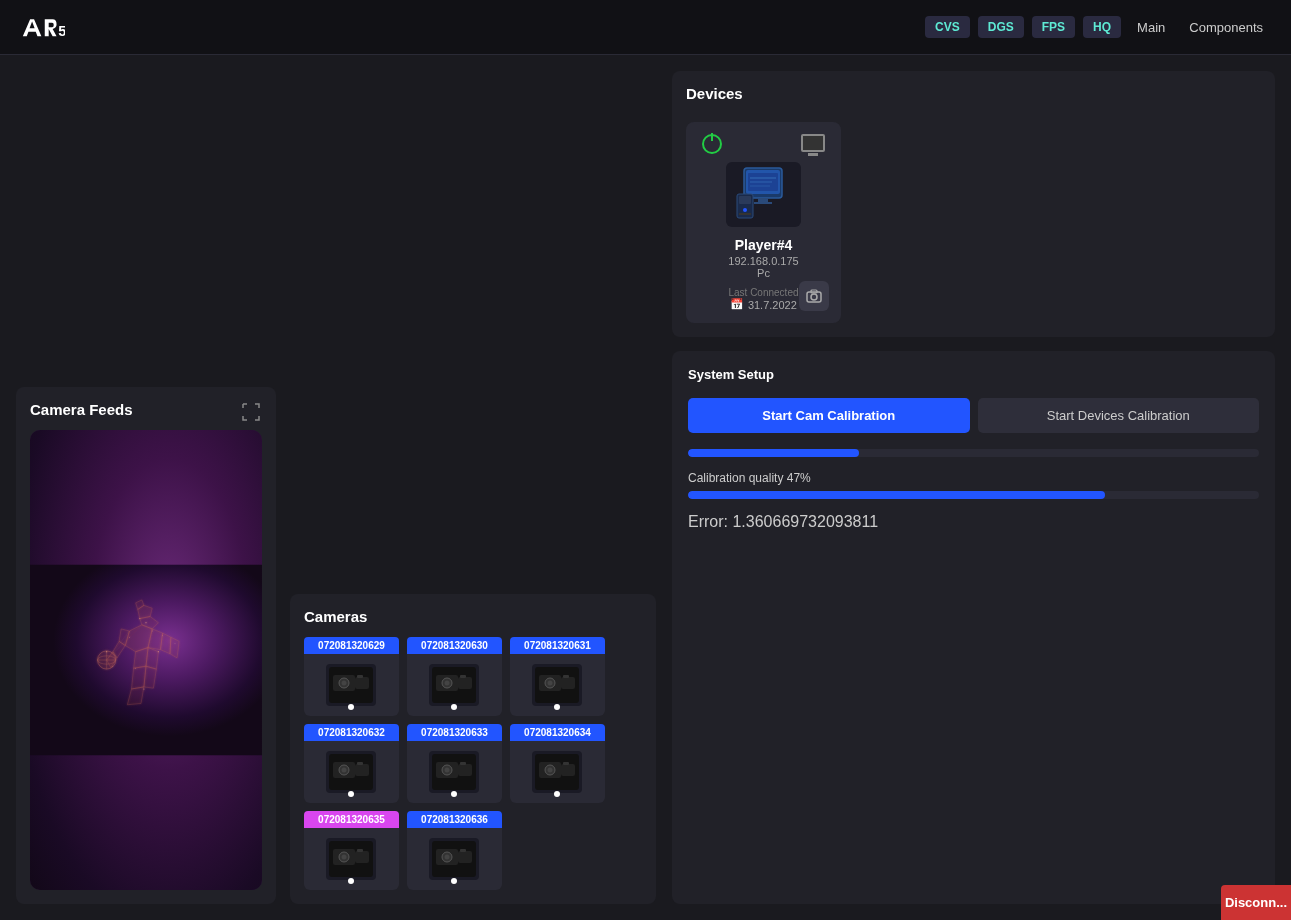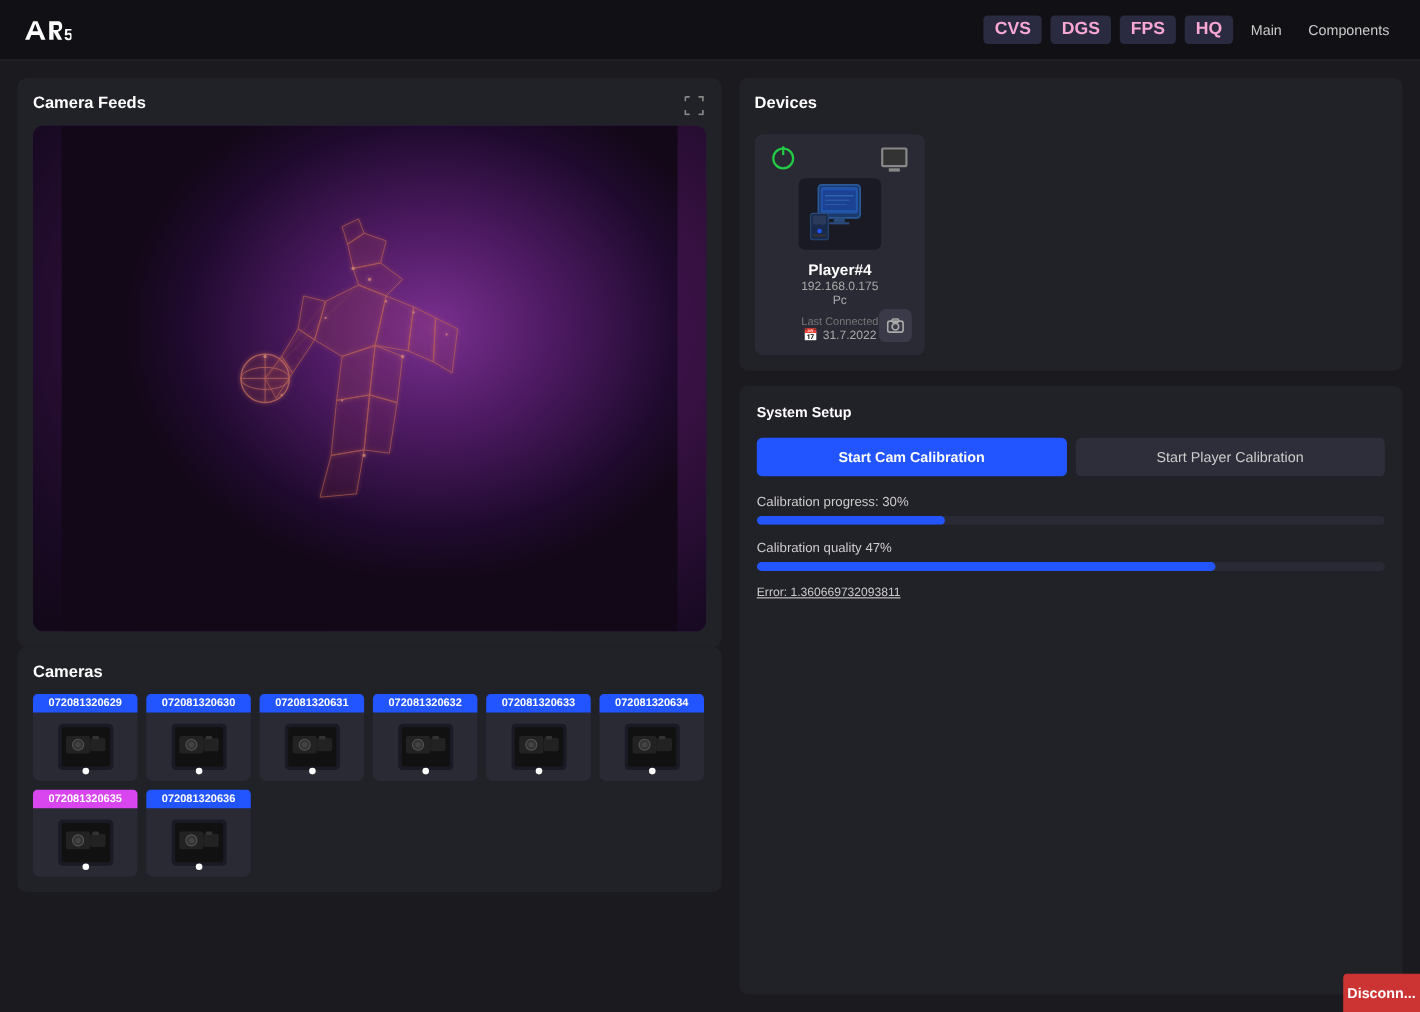--- a/index.html
+++ b/index.html
@@ -31,24 +31,24 @@
       width: 45px;
       height: 35px;
     }
     .header-right {
       display: flex;
       align-items: center;
       gap: 8px;
     }
     .nav-badge {
       background: #2a2a40;
-      color: #f9a8d4;
+      color: #5eead4;
       padding: 4px 10px;
       border-radius: 4px;
-      font-size: 16px;
+      font-size: 12px;
       font-weight: 600;
       cursor: pointer;
       text-align: right;
     }
     .nav-link {
       color: #ccc;
       font-size: 13px;
       cursor: pointer;
       padding: 4px 8px;
     }
@@ -58,21 +58,23 @@
       display: flex;
       gap: 16px;
       padding: 16px;
       height: calc(920px - 55px);
     }
 
     
     .left-panel {
       flex: 0 0 640px;
       display: flex;
-      flex-direction: column;
+      flex-direction: row;
+      gap: 14px;
+      align-items: flex-end;
     }
 
     
     .camera-feeds-panel {
       background: #212128;
       border-radius: 8px;
       padding: 14px;
       position: relative;
     }
     .panel-title {
@@ -333,24 +335,23 @@
       margin-bottom: 14px;
       overflow: hidden;
     }
     .progress-bar-fill {
       height: 100%;
       background: #2255ff;
       border-radius: 4px;
     }
 
     .error-text {
-      font-size: 11px;
+      font-size: 16px;
       color: #ccc;
       margin-top: 6px;
-      text-decoration: underline;
     }
 
     
     .disconnect-btn {
       position: fixed;
       bottom: 0;
       right: 0;
       background: #cc3333;
       color: #fff;
       border: none;
@@ -660,23 +661,22 @@
             </svg>
           </div>
         </div>
       </div>
     </div>
 
     <div class="system-setup-panel">
       <div class="setup-title">System Setup</div>
       <div class="setup-buttons">
         <button class="btn-primary">Start Cam Calibration</button>
-        <button class="btn-secondary">Start Player Calibration</button>
+        <button class="btn-secondary">Start Devices Calibration</button>
       </div>
-      <div class="progress-label">Calibration progress: 30%</div>
       <div class="progress-bar-bg">
         <div class="progress-bar-fill" style="width: 30%;"></div>
       </div>
       <div class="progress-label">Calibration quality 47%</div>
       <div class="progress-bar-bg">
         <div class="progress-bar-fill" style="width: 73%;"></div>
       </div>
       <div class="error-text">Error: 1.360669732093811</div>
     </div>
 

